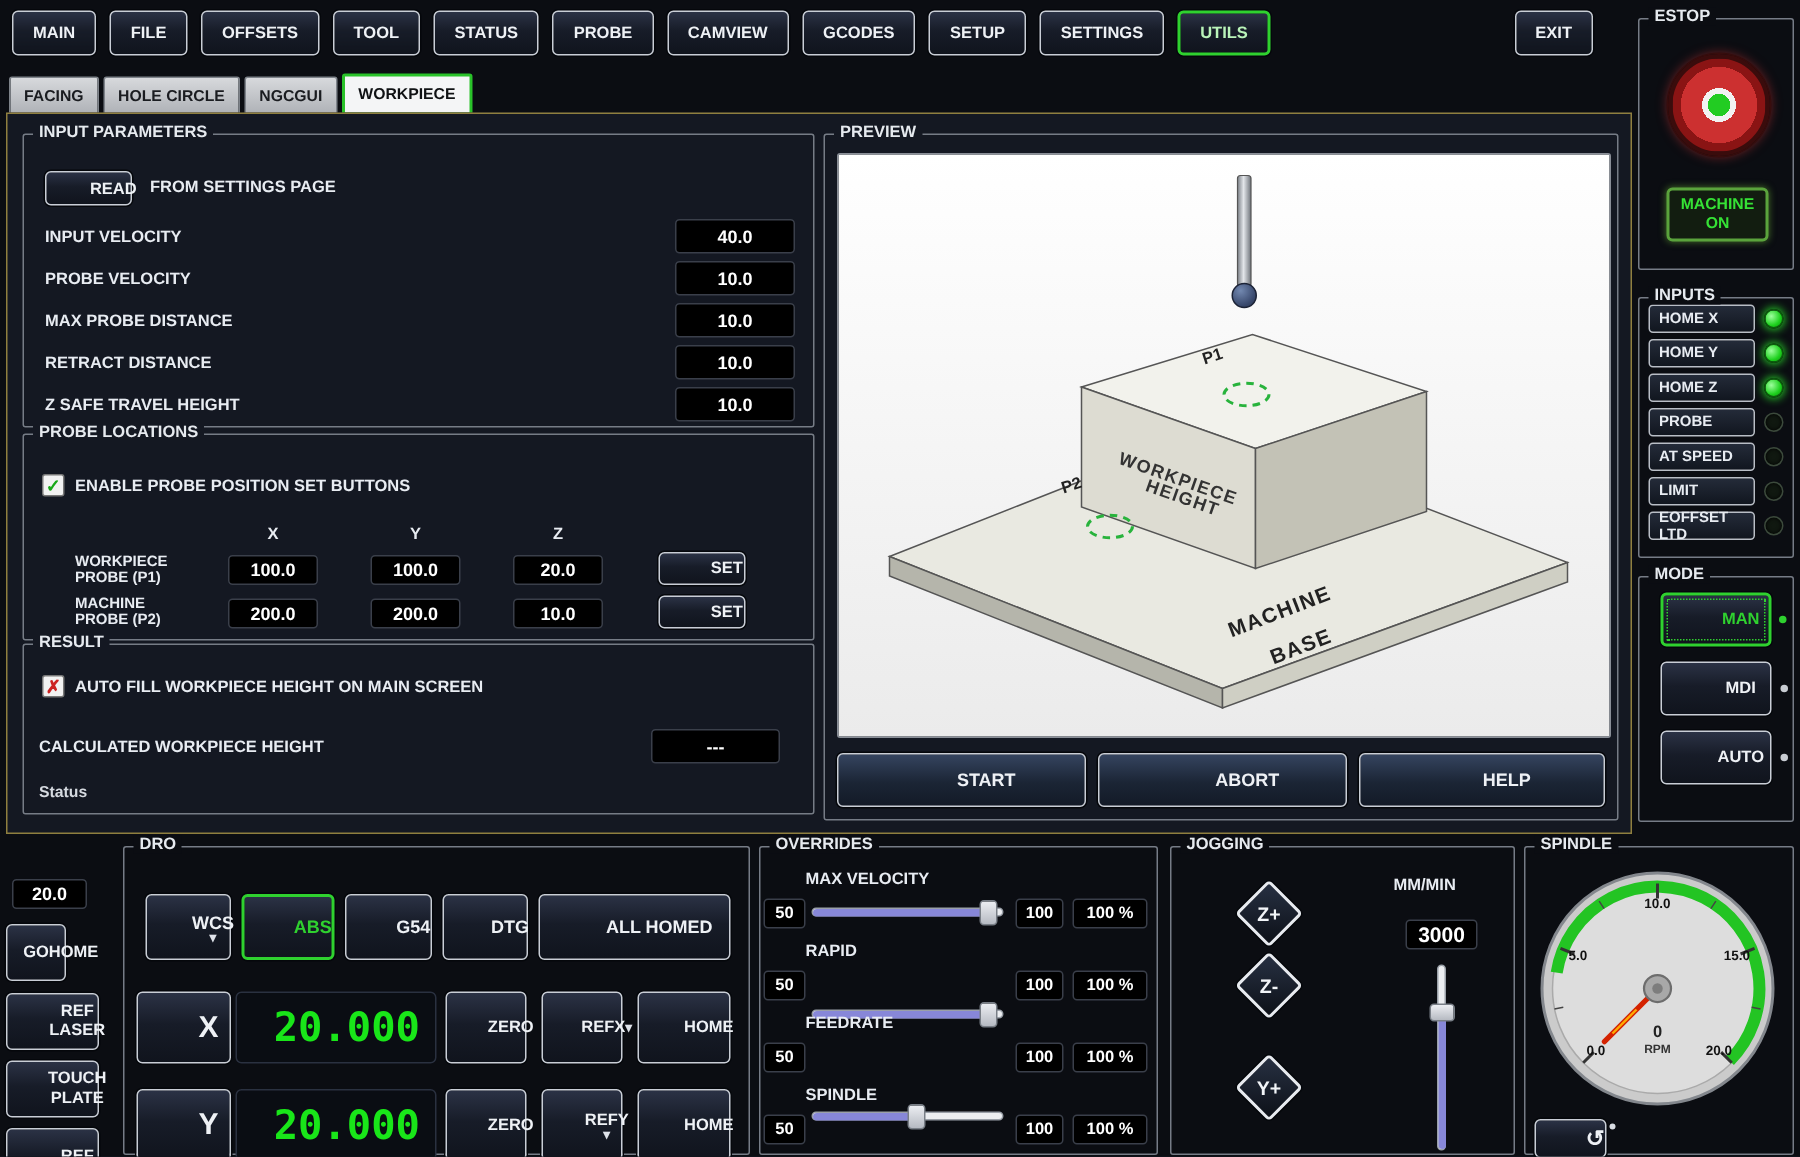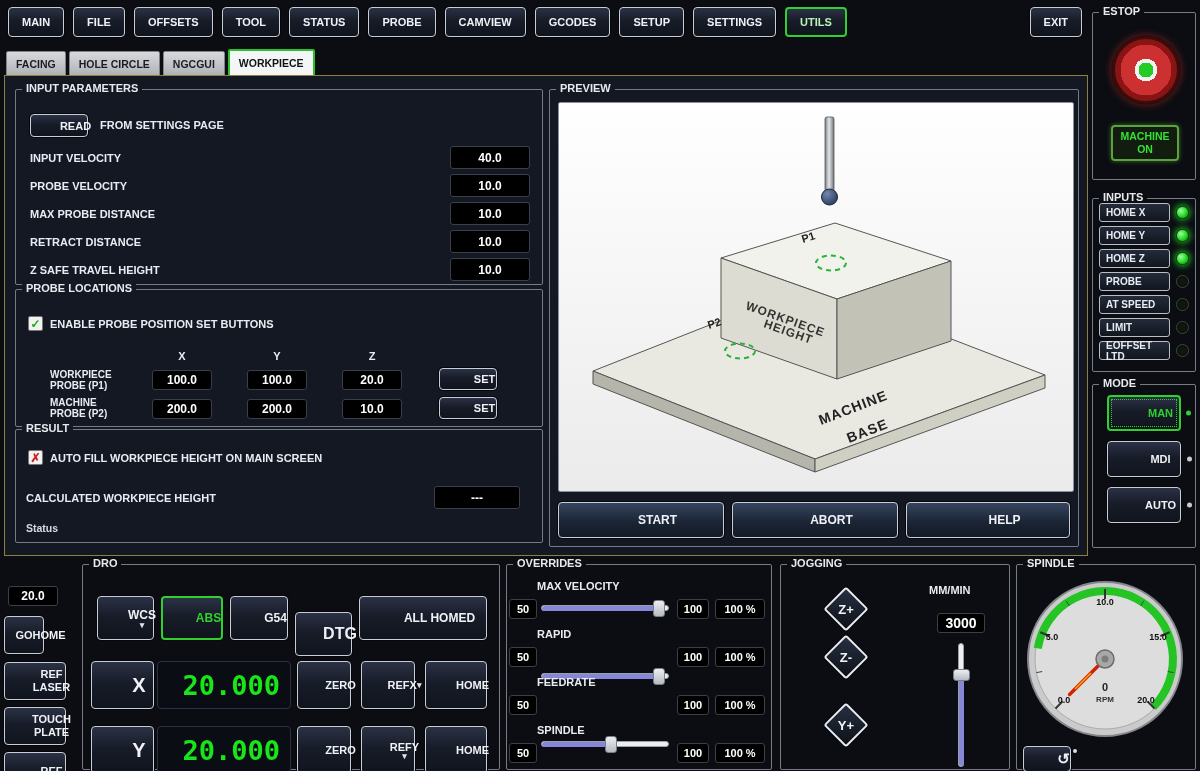--- a/index.html
+++ b/index.html
@@ -89,21 +89,21 @@
   <div class="btn tbtn">FILE</div>
   <div class="btn tbtn">OFFSETS</div>
   <div class="btn tbtn">TOOL</div>
   <div class="btn tbtn">STATUS</div>
   <div class="btn tbtn">PROBE</div>
   <div class="btn tbtn">CAMVIEW</div>
   <div class="btn tbtn">GCODES</div>
   <div class="btn tbtn">SETUP</div>
   <div class="btn tbtn">SETTINGS</div>
   <div class="btn tbtn active">UTILS</div>
-  <div class="btn tbtn" style="margin-left:auto;margin-right:8px">EXIT</div>
+  <div class="btn tbtn" style="margin-left:auto;margin-right:28px">EXIT</div>
 </div>
 
 <div class="group" style="left:1092px;top:12px;width:104px;height:168px">
   <span class="gtitle">ESTOP</span>
   <div class="estop-btn abs" style="left:19px;top:23px"></div>
   <div class="machine-on abs" style="left:18px;top:112px">
     <span><span>MACHINE</span><br><span>ON</span></span>
   </div>
 </div>
 
@@ -284,21 +284,21 @@
 </div>
 
 <div class="group" style="left:82px;top:564px;width:418px;height:206px">
   <span class="gtitle">DRO</span>
   <div class="btn abs" style="left:14px;top:31px;width:57px;height:44px;font-size:12px;flex-direction:column">
     <span>WCS</span>
       <span class="arrow">▾</span>
   </div>
   <div class="btn abs" style="left:78px;top:31px;width:62px;height:44px;font-size:12px;border:2px solid #2fd12f;color:#2fd12f">ABS</div>
   <div class="btn abs" style="left:147px;top:31px;width:58px;height:44px;font-size:12px">G54</div>
-  <div class="btn abs" style="left:212px;top:47px;width:57px;height:44px;font-size:16px">DTG</div>
+  <div class="btn abs" style="left:212px;top:31px;width:57px;height:44px;font-size:12px">DTG</div>
   <div class="btn abs" style="left:276px;top:31px;width:128px;height:44px;font-size:12px">ALL HOMED</div>
 
   <div class="btn axbtn abs" style="left:8px;top:96px;width:63px;height:48px">X</div>
   <div class="drodisp abs" style="left:74px;top:96px;width:134px;height:48px">20.000</div>
   <div class="btn abs" style="left:214px;top:96px;width:54px;height:48px;font-size:11px">ZERO</div>
   <div class="btn abs" style="left:278px;top:96px;width:54px;height:48px;font-size:11px;">
     <span>REFX</span>
       <span class="arrow">▾</span>
   </div>
   <div class="btn abs" style="left:342px;top:96px;width:62px;height:48px;font-size:11px">HOME</div>

